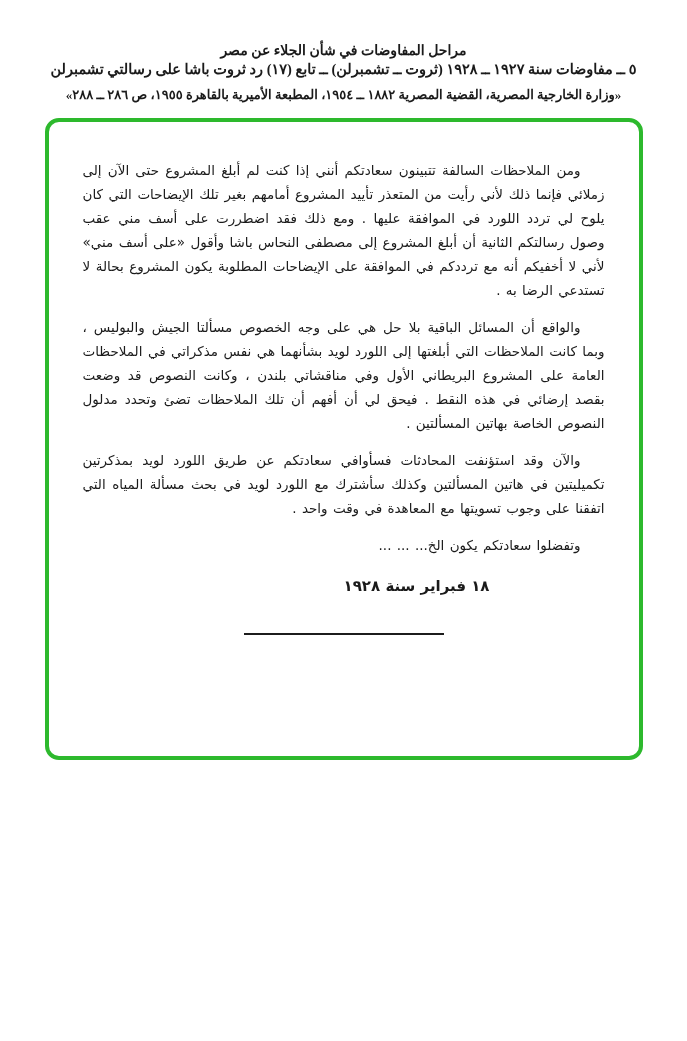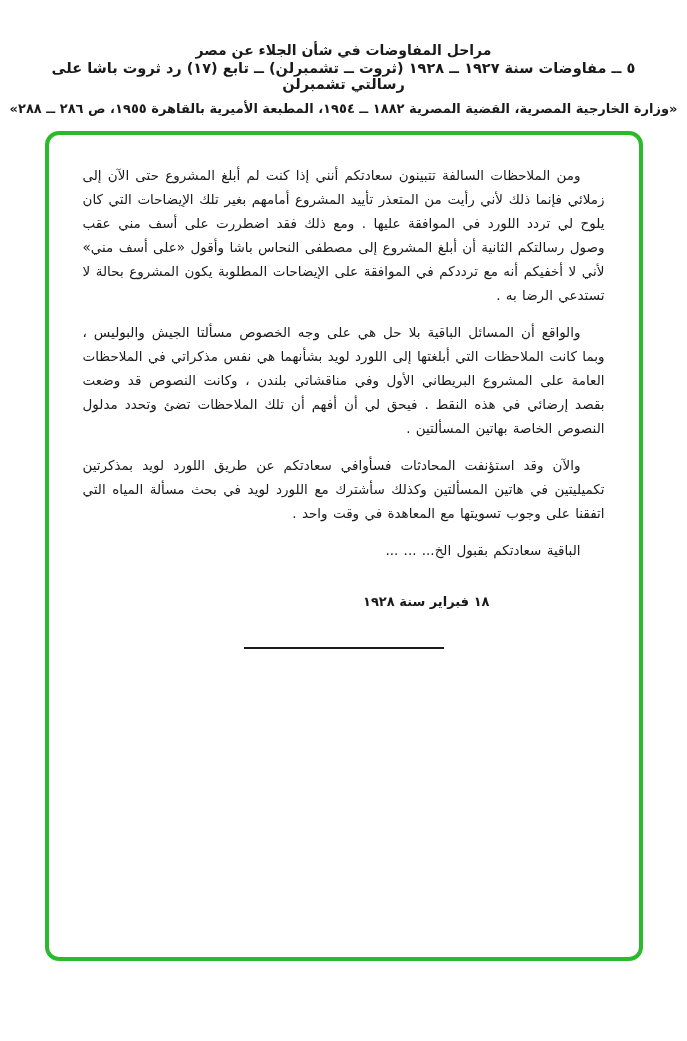--- a/index.html
+++ b/index.html
@@ -10,61 +10,62 @@
     margin: 0 auto;
     position: relative;
     font-family: "DejaVu Sans", sans-serif;
     color: var(--text, #1a1a1a);
     overflow: hidden;
   }
   .header {
     direction: rtl;
     text-align: center;
     padding-top: 42px;
+    font-family: Liberation Serif, serif;
   }
   .title {
     font-size: 14px;
     font-weight: bold;
   }
   .subtitle {
     font-size: 14.5px;
     font-weight: bold;
     margin-top: 2px;
     padding: 0 30px;
   }
   .source {
     font-size: 13px;
     font-weight: bold;
     margin-top: 9px;
   }
   .letter-box {
     width: 598px;
-    height: 830px;
+    height: 642px;
     margin: 15px auto 0;
     border: 4px solid var(--border-green, #2db92d);
     border-radius: 14px;
-    padding: 28px 34px 0;
+    padding: 36px 34px 0;
     direction: rtl;
   }
   .para {
     font-size: 13.5px;
     line-height: 24px;
     text-align: justify;
     text-indent: 24px;
     margin-bottom: 13px;
     word-spacing: 1px;
   }
   .closing-line {
     text-align: right;
   }
   .letter-date {
-    font-size: 13px;
+    font-size: 15px;
     font-weight: bold;
     width: fit-content;
-    margin: 32px 0 0 0;
+    margin: 20px 0 0 0;
     margin-right: 115px;
     text-align: right;
   }
   .divider {
     width: 200px;
     height: 0;
     border-top: 2px solid #1c1c1c;
     margin: 38px auto 0;
   }
 </style>
@@ -76,18 +77,18 @@
   <header class="header">
     <div class="title">مراحل المفاوضات في شأن الجلاء عن مصر</div>
     <div class="subtitle">٥ ــ مفاوضات سنة ١٩٢٧ ــ ١٩٢٨ (ثروت ــ تشمبرلن) ــ تابع (١٧) رد ثروت باشا على رسالتي تشمبرلن</div>
     <div class="source">«وزارة الخارجية المصرية، القضية المصرية ١٨٨٢ ــ ١٩٥٤، المطبعة الأميرية بالقاهرة ١٩٥٥، ص ٢٨٦ ــ ٢٨٨»</div>
   </header>
 
   <div class="letter-box">
     <p class="para">ومن الملاحظات السالفة تتبينون سعادتكم أنني إذا كنت لم أبلغ المشروع حتى الآن إلى زملائي فإنما ذلك لأني رأيت من المتعذر تأييد المشروع أمامهم بغير تلك الإيضاحات التي كان يلوح لي تردد اللورد في الموافقة عليها . ومع ذلك فقد اضطررت على أسف مني عقب وصول رسالتكم الثانية أن أبلغ المشروع إلى مصطفى النحاس باشا وأقول «على أسف مني» لأني لا أخفيكم أنه مع ترددكم في الموافقة على الإيضاحات المطلوبة يكون المشروع بحالة لا تستدعي الرضا به .</p>
     <p class="para">والواقع أن المسائل الباقية بلا حل هي على وجه الخصوص مسألتا الجيش والبوليس ، وبما كانت الملاحظات التي أبلغتها إلى اللورد لويد بشأنهما هي نفس مذكراتي في الملاحظات العامة على المشروع البريطاني الأول وفي مناقشاتي بلندن ، وكانت النصوص قد وضعت بقصد إرضائي في هذه النقط . فيحق لي أن أفهم أن تلك الملاحظات تضئ وتحدد مدلول النصوص الخاصة بهاتين المسألتين .</p>
     <p class="para">والآن وقد استؤنفت المحادثات فسأوافي سعادتكم عن طريق اللورد لويد بمذكرتين تكميليتين في هاتين المسألتين وكذلك سأشترك مع اللورد لويد في بحث مسألة المياه التي اتفقنا على وجوب تسويتها مع المعاهدة في وقت واحد .</p>
-    <p class="para closing-line">الباقية سعادتكم بقبول الخ... ... ...</p>
+    <p class="para closing-line">وتفضلوا سعادتكم يكون الخ... ... ...</p>
     <div class="letter-date">١٨ فبراير سنة ١٩٢٨</div>
     <div class="divider"></div>
   </div>
 
 </div>
 
 </body></html>

